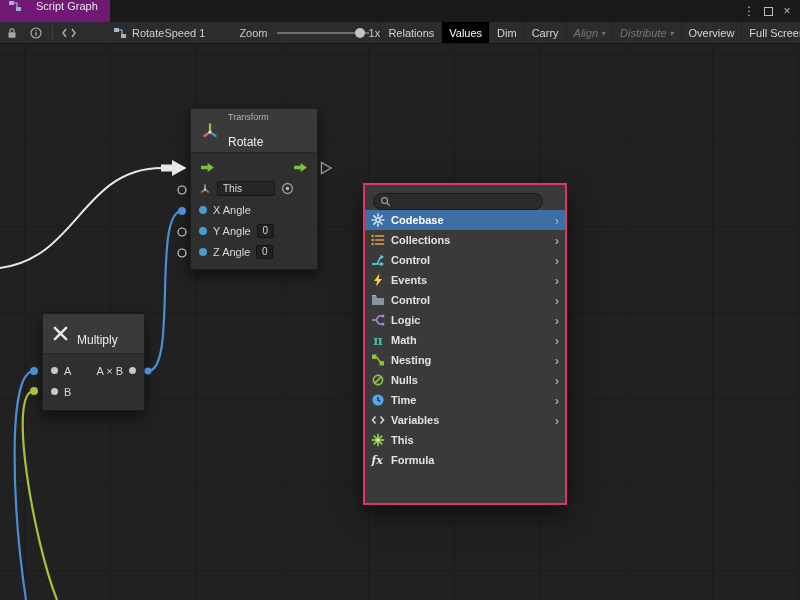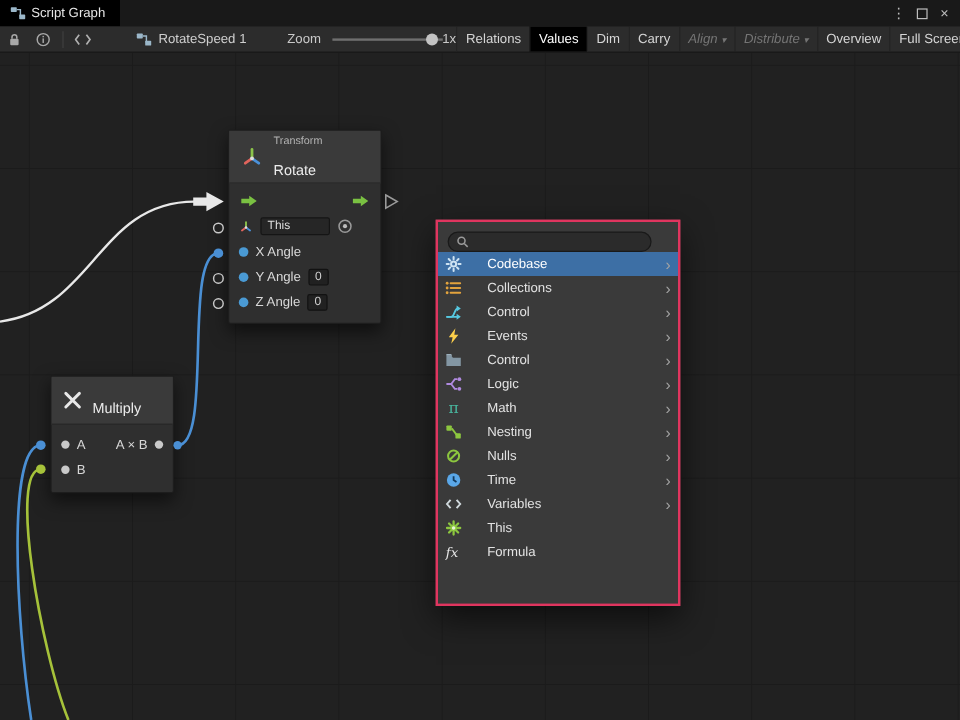--- a/index.html
+++ b/index.html
@@ -2,21 +2,21 @@
 <html style="--accent-selection: #3d6fa5; --finder-border: #e0355f; --wire-blue: #4a8fd4; --wire-green: #a6c23a; --wire-white: #e8e8e8; --flow-green: #7ac142;"><head>
 <meta charset="utf-8">
 <style>
   *{margin:0;padding:0;box-sizing:border-box;}
   html,body{width:800px;height:600px;overflow:hidden;background:#191919;
     font-family:"Liberation Sans",sans-serif;}
   #app{position:relative;width:800px;height:600px;}
 
   
   .tabbar{position:absolute;top:0;left:0;right:0;height:22px;background:#191919;display:flex;align-items:stretch;}
-  .tab{display:flex;align-items:center;gap:4px;padding:0 12px 0 8px;background:#000000;color:#e6e6e6;font-size:11px;}
+  .tab{display:flex;gap:14px;padding:0 12px 0 8px;background:#701a75;color:#e6e6e6;font-size:11px;}
   .tab-icon{display:inline-flex;width:14px;height:12px;}
   .win-controls{margin-left:auto;display:flex;align-items:center;gap:3px;padding-right:5px;color:#bdbdbd;}
   .win-btn{width:16px;height:18px;display:flex;align-items:center;justify-content:center;font-size:12px;cursor:default;}
   .maxi{width:9px;height:9px;border:1px solid #bdbdbd;display:inline-block;}
 
   
   .toolbar{position:absolute;top:22px;left:0;right:0;height:22px;background:#2c2c2c;border-bottom:1px solid #161616;
     display:flex;align-items:center;font-size:11px;color:#cfcfcf;overflow:hidden;}
   .tool-icon{display:flex;align-items:center;justify-content:center;width:24px;height:22px;}
   .tb-sep{width:1px;height:14px;background:#3f3f3f;margin:0 4px;}
@@ -65,21 +65,21 @@
 
   
   .finder{position:absolute;left:363px;top:139px;width:204px;height:322px;background:#3a3a3a;
     border:2px solid var(--finder-border,#e4436f);z-index:10;box-shadow:0 10px 26px rgba(0,0,0,.6);}
   .search{margin:8px 22px 0 8px;height:17px;background:#2b2b2b;border:1px solid #191919;border-radius:9px;
     display:flex;align-items:center;padding:0 6px;gap:4px;}
   .search svg{flex:0 0 auto;}
   .search input{flex:1;min-width:0;background:transparent;border:none;outline:none;color:#e3e3e3;
     font-size:11px;font-family:inherit;}
   .finder-header{text-align:center;font-size:11px;color:#bdbdbd;margin:8px 0 5px;}
-  .finder-item{height:20px;display:flex;align-items:center;gap:20px;padding:0 6px;font-size:11px;color:#e2e2e2;}
+  .finder-item{height:20px;display:flex;align-items:center;gap:5px;padding:0 6px;font-size:11px;color:#e2e2e2;font-weight:bold;}
   .finder-item.selected{background:var(--accent-selection,#3d6fa5);color:#fff;}
   .fi-icon{width:15px;height:14px;display:inline-flex;flex:0 0 auto;}
   .fi-label{white-space:nowrap;}
   .fi-chev{margin-left:auto;color:#a2a2a2;font-size:13px;line-height:1;}
 </style>
 </head>
 <body>
 
 <div id="app">
 

